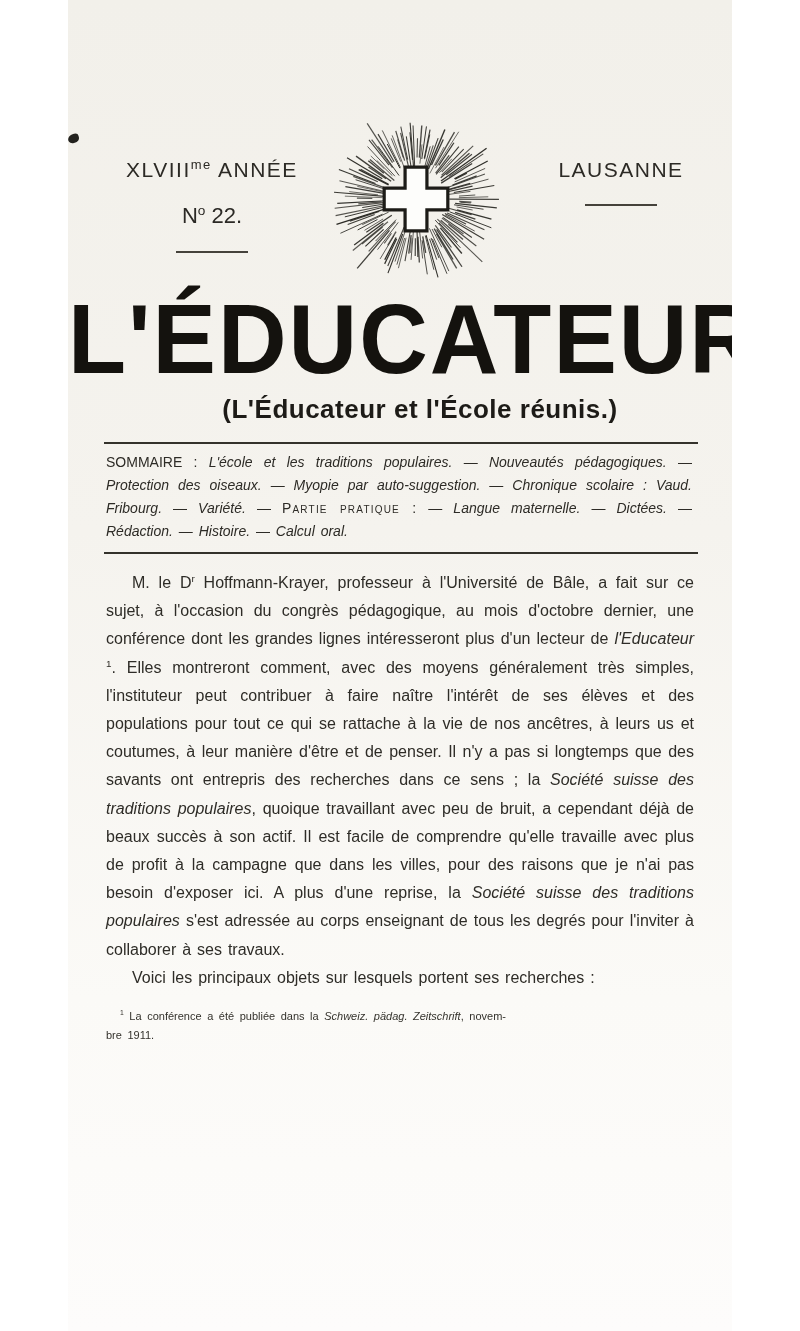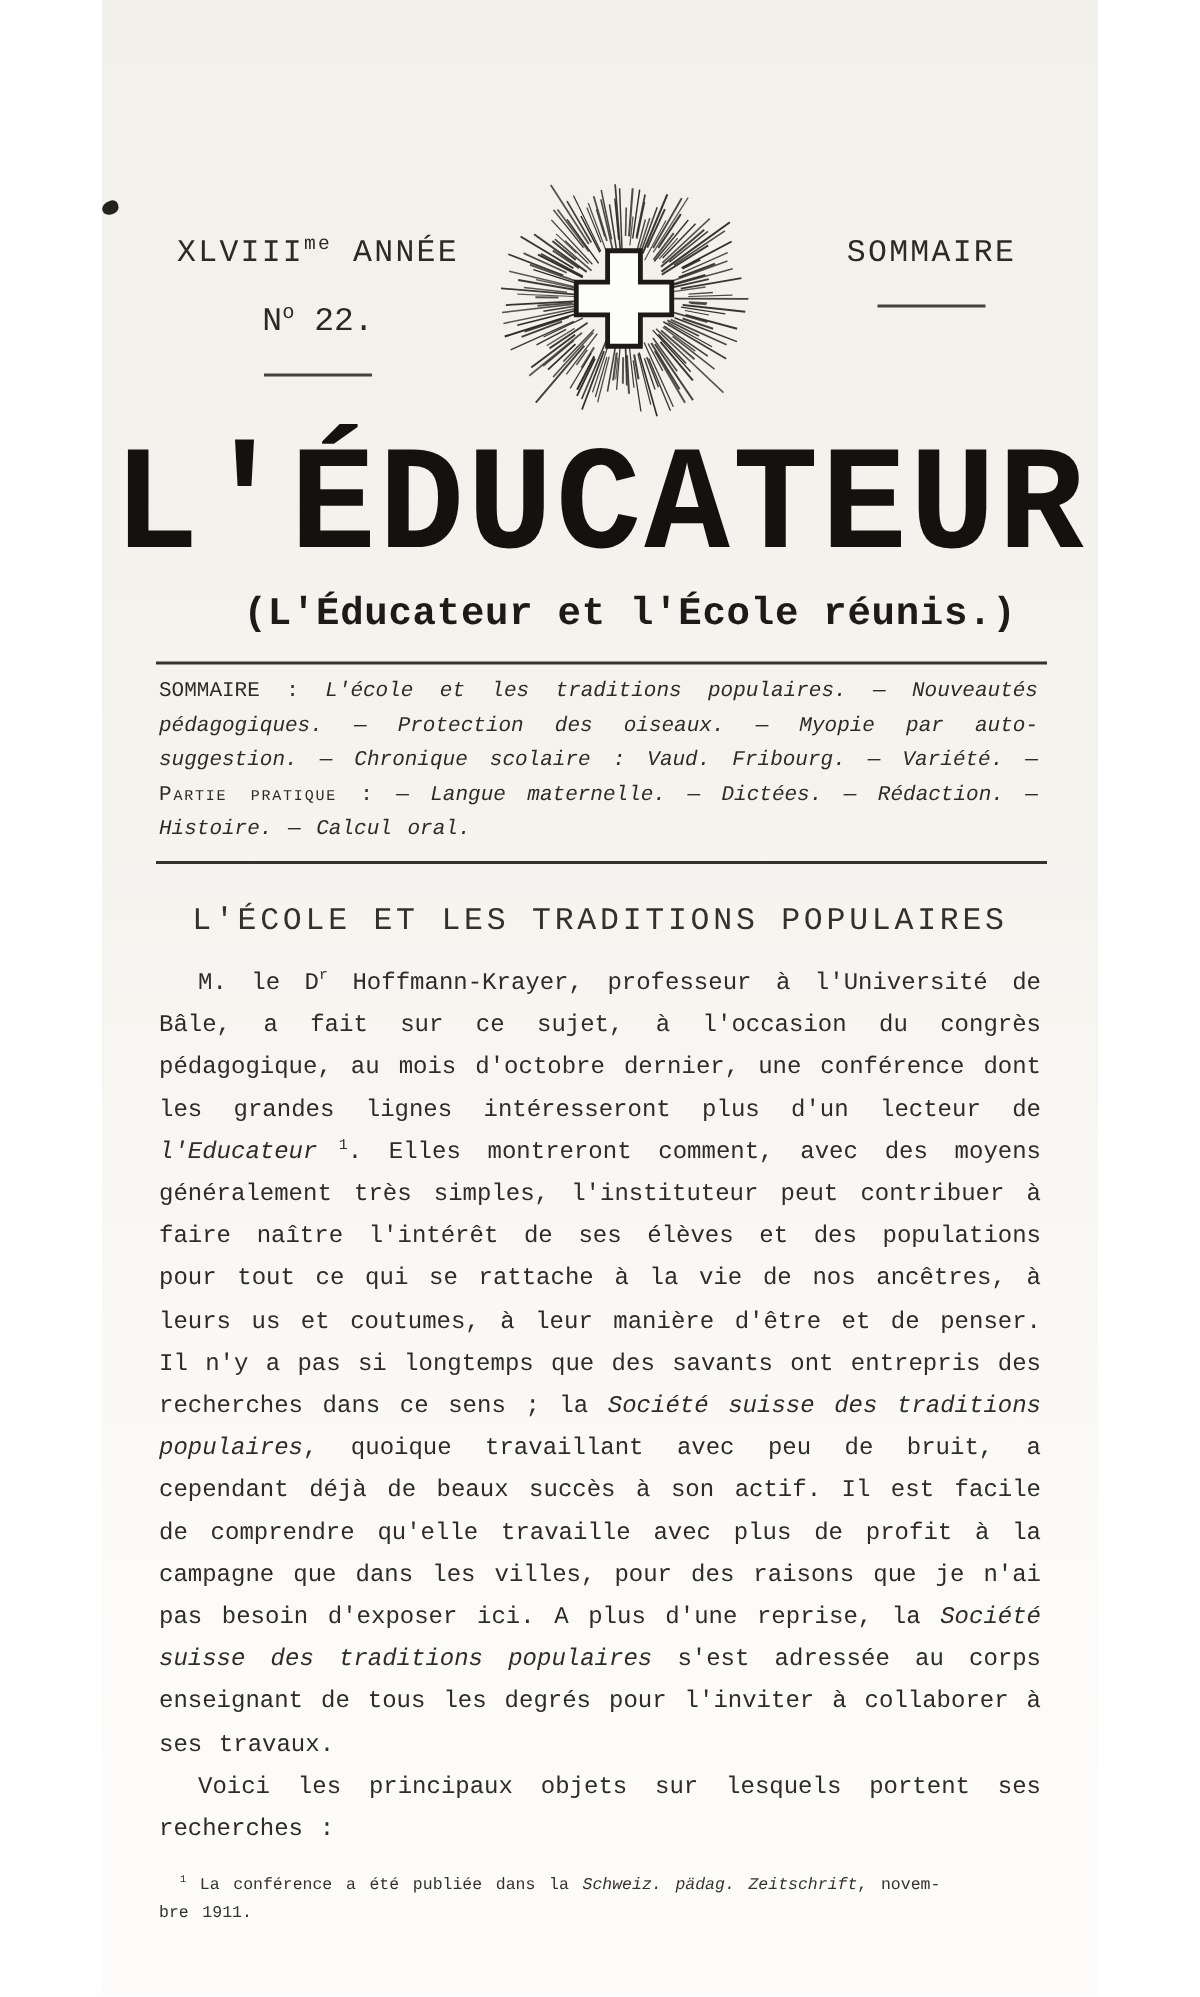--- a/index.html
+++ b/index.html
@@ -1,21 +1,21 @@
 <!DOCTYPE html>
 <html><head>
 <meta charset="utf-8">
 <style>
   html,body{margin:0;padding:0;}
   .page{
     position:relative;
     width:664px;height:1331px;
     margin:0 auto;
     background:linear-gradient(180deg,#f2f0ea 0%, #f5f3ee 40%, #fbfaf7 75%, #fdfcfb 100%);
-    font-family:Liberation Mono, monospace;
+    font-family:Liberation Sans, sans-serif;
     color:#2e2c27;
     overflow:hidden;
   }
   .ink-blob{
     position:absolute;left:0;top:134px;width:11px;height:9px;
     background:#23221e;border-radius:65% 40% 55% 50%;
     transform:rotate(-14deg);
   }
   
   .header{position:relative;height:292px;}
@@ -236,37 +236,36 @@
           <line x1="130.9" y1="92.9" x2="159.5" y2="86.4" stroke-width="1.27" opacity="0.93"></line>
           <line x1="139.8" y1="93.1" x2="182.4" y2="85.7" stroke-width="1.14" opacity="0.95"></line>
           <line x1="130.6" y1="95.7" x2="157.3" y2="92.0" stroke-width="1.03" opacity="0.76"></line>
           <line x1="145.3" y1="96.9" x2="162.4" y2="95.8" stroke-width="0.98" opacity="0.84"></line>
           <line x1="145.1" y1="98.6" x2="176.1" y2="97.7" stroke-width="0.86" opacity="0.85"></line>
         </g>
       <path d="M -11.5 -33.5 H 11.5 V -11.5 H 33.5 V 11.5 H 11.5 V 33.5 H -11.5 V 11.5 H -33.5 V -11.5 H -11.5 Z" transform="translate(100,100)" fill="#fdfdfb" stroke="#1c1b17" stroke-width="3.4"></path>
     </svg>
 
     <div class="head-block head-right">
-      <div class="head-line1">SOMMAIRE</div>
+      <div class="head-line1">LAUSANNE</div>
       <hr class="head-rule">
     </div>
   </div>
 
   <div class="masthead">
     <div class="journal-title">L'ÉDUCATEUR</div>
     <div class="journal-subtitle">(L'Éducateur et l'École réunis.)</div>
   </div>
 
   <hr class="rule rule-1">
 
   <div class="summary"><span>SOMMAIRE : </span><span class="s-i">L'école et les traditions populaires.</span><span> — </span><span class="s-i">Nouveautés pédagogiques.</span><span> — </span><span class="s-i">Protection des oiseaux.</span><span> — </span><span class="s-i">Myopie par auto-suggestion.</span><span> — </span><span class="s-i">Chronique scolaire : Vaud. Fribourg.</span><span> — </span><span class="s-i">Variété.</span><span> — </span><span class="s-sc">Partie pratique :</span><span> — </span><span class="s-i">Langue maternelle.</span><span> — </span><span class="s-i">Dictées.</span><span> — </span><span class="s-i">Rédaction.</span><span> — </span><span class="s-i">Histoire.</span><span> — </span><span class="s-i">Calcul oral.</span></div>
 
   <hr class="rule rule-2">
 
-  <h2 class="article-heading">L'ÉCOLE ET LES TRADITIONS POPULAIRES</h2>
 
   <div class="body-text">
     <p><span>M. le D</span><span class="s-sup">r</span><span> Hoffmann-Krayer, professeur à l'Université de Bâle, a fait sur ce sujet, à l'occasion du congrès pédagogique, au mois d'octobre dernier, une conférence dont les grandes lignes intéresseront plus d'un lecteur de </span><span class="s-i">l'Educateur</span><span class="s-sup"> 1</span><span>. Elles montreront comment, avec des moyens généralement très simples, l'instituteur peut contribuer à faire naître l'intérêt de ses élèves et des populations pour tout ce qui se rattache à la vie de nos ancêtres, à leurs us et coutumes, à leur manière d'être et de penser. Il n'y a pas si longtemps que des savants ont entrepris des recherches dans ce sens ; la </span><span class="s-i">Société suisse des traditions populaires</span><span>, quoique travaillant avec peu de bruit, a cependant déjà de beaux succès à son actif. Il est facile de comprendre qu'elle travaille avec plus de profit à la campagne que dans les villes, pour des raisons que je n'ai pas besoin d'exposer ici. A plus d'une reprise, la </span><span class="s-i">Société suisse des traditions populaires</span><span> s'est adressée au corps enseignant de tous les degrés pour l'inviter à collaborer à ses travaux.</span></p>
     <p><span>Voici les principaux objets sur lesquels portent ses recherches :</span></p>
   </div>
 
   <div class="footnote"><span class="s-sup">1</span><span> La conférence a été publiée dans la </span><span class="s-i">Schweiz. pädag. Zeitschrift</span><span>, novem-</span><br><span>bre 1911.</span></div>
 
 </div>
 

